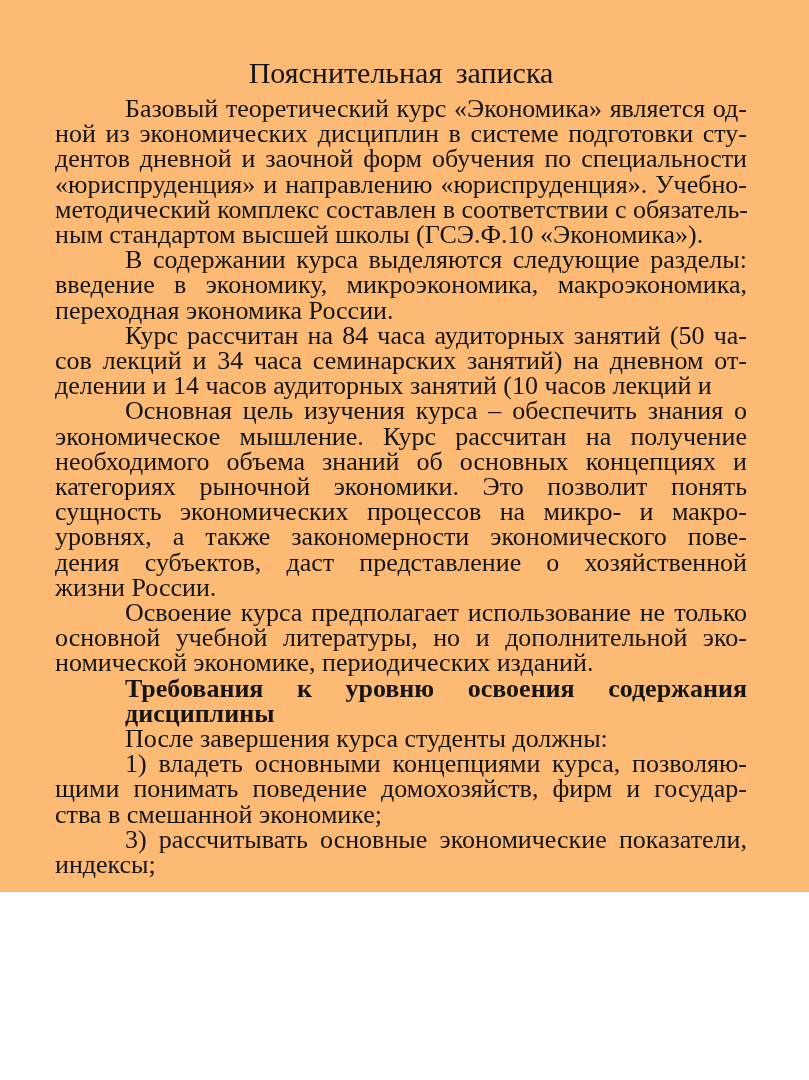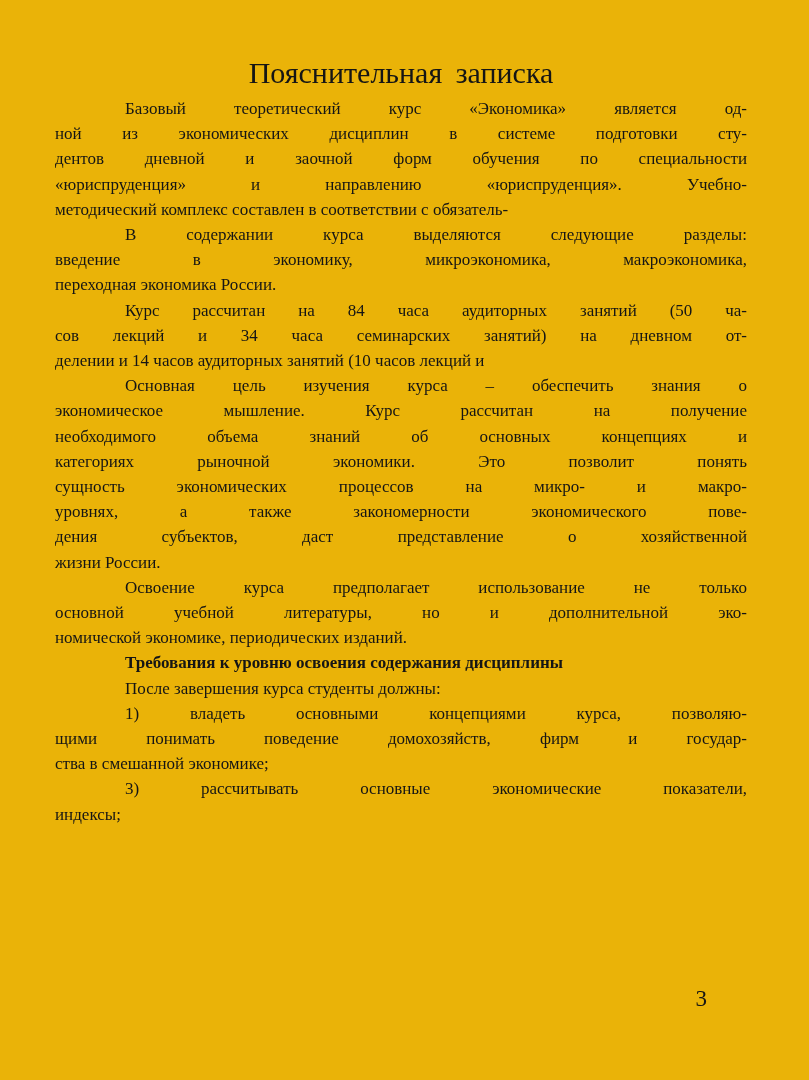--- a/index.html
+++ b/index.html
@@ -3,43 +3,43 @@
 <meta charset="utf-8">
 <style>
   html, body {
     margin: 0;
     padding: 0;
     background: #ffffff;
   }
   .page {
     position: relative;
     width: 809px;
-    height: 1080px;
-    background: #eab308;
+    height: 892px;
+    background: #fdba74;
     overflow: hidden;
     font-family: "Liberation Serif", serif;
     color: #151515;
   }
   .doc-title {
     position: absolute;
     top: 56px;
     left: 55px;
     width: 692px;
     text-align: center;
     font-size: 30px;
     line-height: 34px;
     word-spacing: 6px;
     white-space: nowrap;
   }
   .text-block {
     position: absolute;
     top: 96px;
     left: 55px;
     width: 692px;
-    font-size: 17px;
+    font-size: 26px;
     line-height: 25.2px;
     font-family: Liberation Serif, serif;
   }
   .block { margin: 0; padding: 0; }
   .block .line {
     text-align: justify;
     text-align-last: justify;
     white-space: nowrap;
   }
   .block .line:last-child {
@@ -69,20 +69,21 @@
 <div class="page">
   <div class="doc-title">Пояснительная записка</div>
 
   <div class="text-block" id="text-block">
       <div class="block para">
         <div class="line">Базовый теоретический курс «Экономика» является од-</div>
         <div class="line">ной из экономических дисциплин в системе подготовки сту-</div>
         <div class="line">дентов дневной и заочной форм обучения по специальности</div>
         <div class="line">«юриспруденция» и направлению «юриспруденция». Учебно-</div>
         <div class="line">методический комплекс составлен в соответствии с обязатель-</div>
+        <div class="line">ным стандартом высшей школы (ГСЭ.Ф.10 «Экономика»).</div>
       </div>
       <div class="block para">
         <div class="line">В содержании курса выделяются следующие разделы:</div>
         <div class="line">введение в экономику, микроэкономика, макроэкономика,</div>
         <div class="line">переходная экономика России.</div>
       </div>
       <div class="block para">
         <div class="line">Курс рассчитан на 84 часа аудиторных занятий (50 ча-</div>
         <div class="line">сов лекций и 34 часа семинарских занятий) на дневном от-</div>
         <div class="line">делении и 14 часов аудиторных занятий (10 часов лекций и</div>

